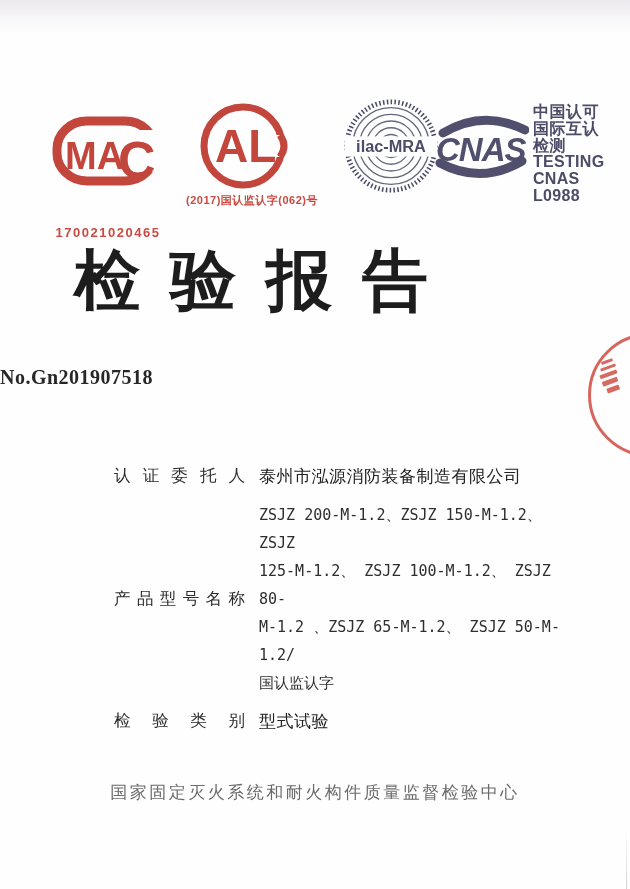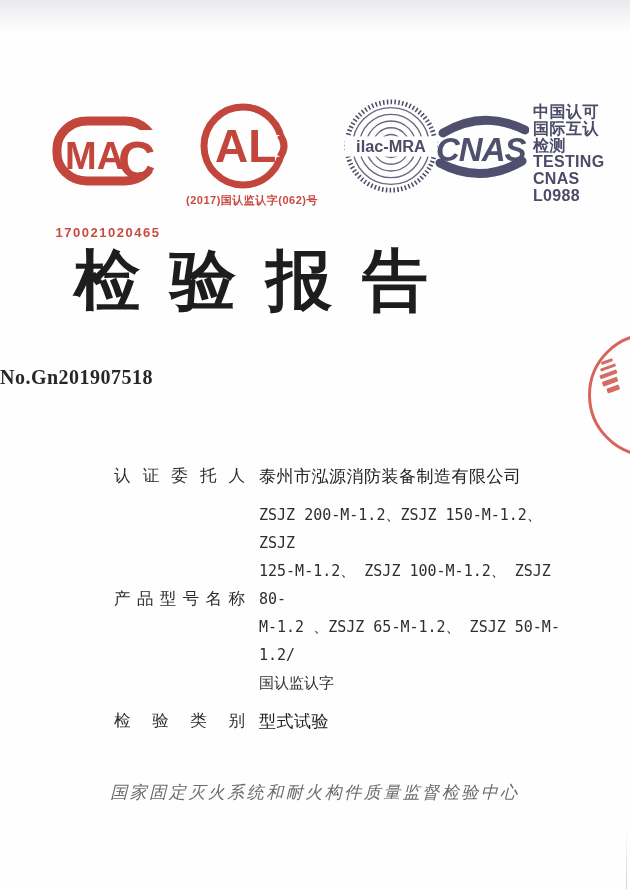--- a/index.html
+++ b/index.html
@@ -68,21 +68,21 @@
     text-align:justify;text-align-last:justify;letter-spacing:1px;
   }
   .field-value{flex:1;font-size:17px;color:#222;letter-spacing:.5px;}
   .model-lines{
     font-family:"DejaVu Sans Mono","Liberation Mono",monospace;
     font-size:15px;line-height:28px;color:#2e2e2e;letter-spacing:0;
   }
   
   .footer{
     position:absolute;top:781px;left:0;width:100%;text-align:center;
-    font-size:17px;color:#6a6a6a;letter-spacing:2.5px;font-style:italic;
+    font-size:17px;color:#6a6a6a;letter-spacing:2.5px;
   }
   .edge-line{
     position:absolute;right:3px;bottom:0;width:1.5px;height:60px;
     background:linear-gradient(180deg,rgba(0,0,0,0),rgba(0,0,0,.18));
   }
 </style>
 </head>
 <body>
 
 <div class="page">

